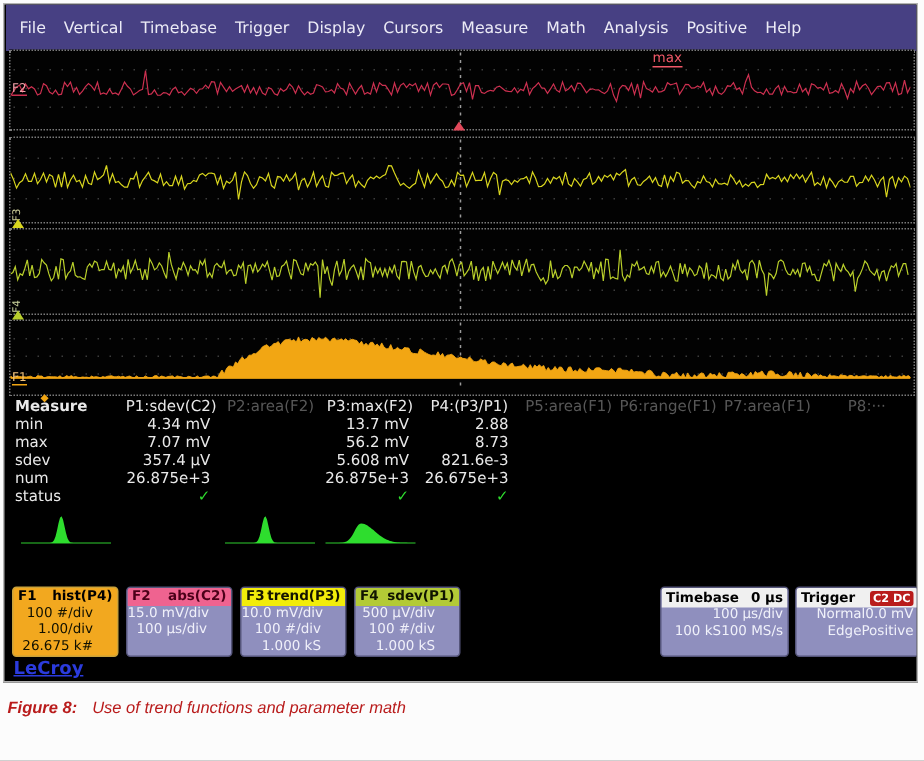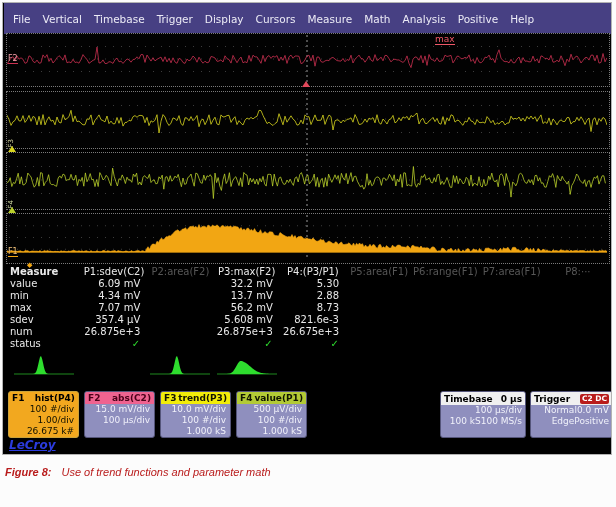--- a/index.html
+++ b/index.html
@@ -25,34 +25,34 @@
   .m-label{padding-left:3px;}
   .m-title{font-weight:bold;}
   .m-head{text-align:center;white-space:nowrap;overflow:hidden;}
   .m-head.dim{color:#575757;}
   .m-cell{text-align:right;padding-right:7px;white-space:nowrap;}
   .m-status{color:#2edd2e;font-weight:bold;}
   .m-histo{display:flex;align-items:flex-end;justify-content:center;}
   
   .fbox{position:absolute;top:388px;width:71px;height:47px;background:#8f8fbe;border-radius:3px;font-size:9px;overflow:hidden;box-sizing:border-box;border:1px solid #55557a;}
   .fb-head{display:flex;justify-content:space-between;padding:0 3px;height:12px;line-height:12px;font-weight:bold;}
-  .fb-line{text-align:right;padding-right:4px;height:11px;line-height:11px;color:#f0f0fa;white-space:nowrap;}
+  .fb-line{text-align:right;padding-right:16px;height:11px;line-height:11px;color:#f0f0fa;white-space:nowrap;}
   .f-amber{background:#f2a81f;border:1px solid #caa23a;}
   .f-amber .fb-head{color:#000;}
   .f-amber .fb-line{color:#101000;}
   .f-pink .fb-head{background:#ef6390;color:#4c0019;}
   .f-yellow .fb-head{background:#f2ec0a;color:#141400;}
   .f-green .fb-head{background:#b3ca36;color:#101400;}
   .infobox{position:absolute;top:388px;height:47px;background:#8f8fbe;border-radius:3px;font-size:9px;overflow:hidden;box-sizing:border-box;border:1px solid #55557a;}
   #timebase-box{left:437px;width:86px;}
   #trigger-box{left:527px;width:83px;}
   .ib-head{display:flex;justify-content:space-between;align-items:center;padding:0 3px;height:13px;background:#f0f0f0;color:#000;font-weight:bold;}
   .ib-row{display:flex;justify-content:flex-end;padding:0 3px;height:11px;line-height:11px;color:#f0f1fa;white-space:nowrap;}
   .badge{background:#b91c1c;color:#fff;font-size:7.5px;font-weight:bold;padding:0 2px;border-radius:2px;line-height:10px;height:10px;}
-  .logo{position:absolute;left:6px;top:435px;font-size:12px;font-weight:bold;font-style:italic;color:#2b3bdd;text-decoration:underline;}
+  .logo{position:absolute;left:6px;top:435px;font-size:12px;font-weight:bold;color:#2b3bdd;text-decoration:underline;}
   .timestamp{position:absolute;right:8px;top:439px;font-size:10px;color:#e2e2e2;margin-top:25px;}
   .caption{position:absolute;left:5px;top:466px;font-size:11px;font-style:italic;color:#b91c1c;font-family:"Liberation Sans",sans-serif;}
   .caption .cap-label{font-weight:bold;margin-right:10px;}
 </style>
 </head>
 <body>
 
 <div class="page">
   <div class="scope">
 
@@ -126,31 +126,20 @@
           <span class="m-head">P1:sdev(C2)</span>
           <span class="m-head dim">P2:area(F2)</span>
           <span class="m-head">P3:max(F2)</span>
           <span class="m-head">P4:(P3/P1)</span>
           <span class="m-head dim">P5:area(F1)</span>
           <span class="m-head dim">P6:range(F1)</span>
           <span class="m-head dim">P7:area(F1)</span>
           <span class="m-head dim">P8:···</span>
         </div>
         <div class="m-row">
-          <span class="m-label">value</span>
-          <span class="m-cell">6.09 mV</span>
-          <span class="m-cell"></span>
-          <span class="m-cell">32.2 mV</span>
-          <span class="m-cell">5.30</span>
-          <span class="m-cell"></span>
-          <span class="m-cell"></span>
-          <span class="m-cell"></span>
-          <span class="m-cell"></span>
-        </div>
-        <div class="m-row">
           <span class="m-label">min</span>
           <span class="m-cell">4.34 mV</span>
           <span class="m-cell"></span>
           <span class="m-cell">13.7 mV</span>
           <span class="m-cell">2.88</span>
           <span class="m-cell"></span>
           <span class="m-cell"></span>
           <span class="m-cell"></span>
           <span class="m-cell"></span>
         </div>
@@ -249,21 +238,21 @@
             <span>F3</span>
             <span>trend(P3)</span>
           </div>
           <div class="fb-line">10.0 mV/div</div>
           <div class="fb-line">100 #/div</div>
           <div class="fb-line">1.000 kS</div>
         </div>
         <div class="fbox f-green" style="left: 233px;">
           <div class="fb-head">
             <span>F4</span>
-            <span>value(P1)</span>
+            <span>sdev(P1)</span>
           </div>
           <div class="fb-line">500 µV/div</div>
           <div class="fb-line">100 #/div</div>
           <div class="fb-line">1.000 kS</div>
         </div>
       </div>
 
     <div class="infobox" id="timebase-box">
       <div class="ib-head">
         <span>Timebase</span>

